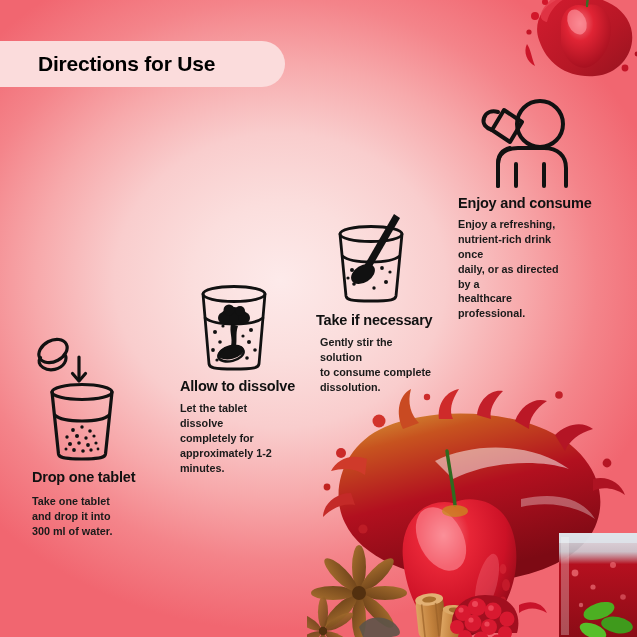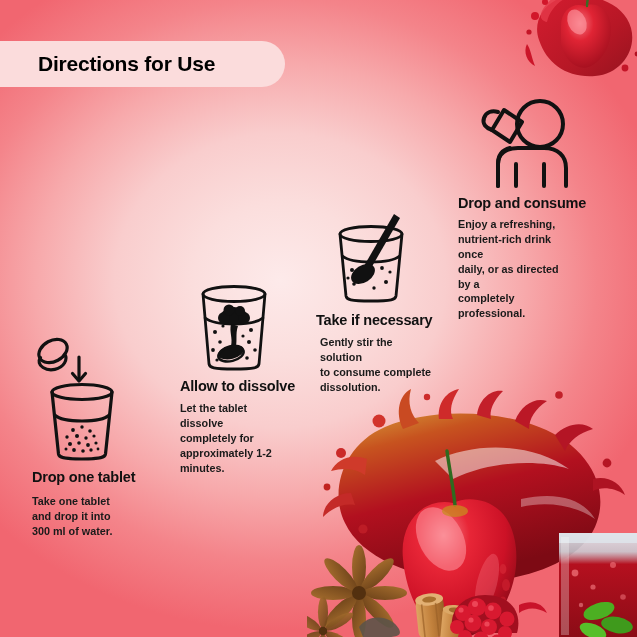--- a/index.html
+++ b/index.html
@@ -402,23 +402,23 @@
 
         <path d="M22 88 L22 66 C22 58 26 52 34 50"></path>
 
         <path d="M28 12 L46 24 L34 44 L16 32 Z"></path>
         <path d="M16 32 C10 30 6 26 8 20 C10 14 16 12 22 14"></path>
 
         <path d="M40 66 L40 88"></path>
         <path d="M68 66 L68 88"></path>
       </g>
     </svg>
-    <div class="step-heading">Drop and consume</div>
+    <div class="step-heading">Enjoy and consume</div>
     <div class="step-body">Enjoy a refreshing,
 nutrient-rich drink
 once
 daily, or as directed
 by a
-completely
+healthcare
 professional.</div>
   </div>
 
 </div>
 
 </body></html>

